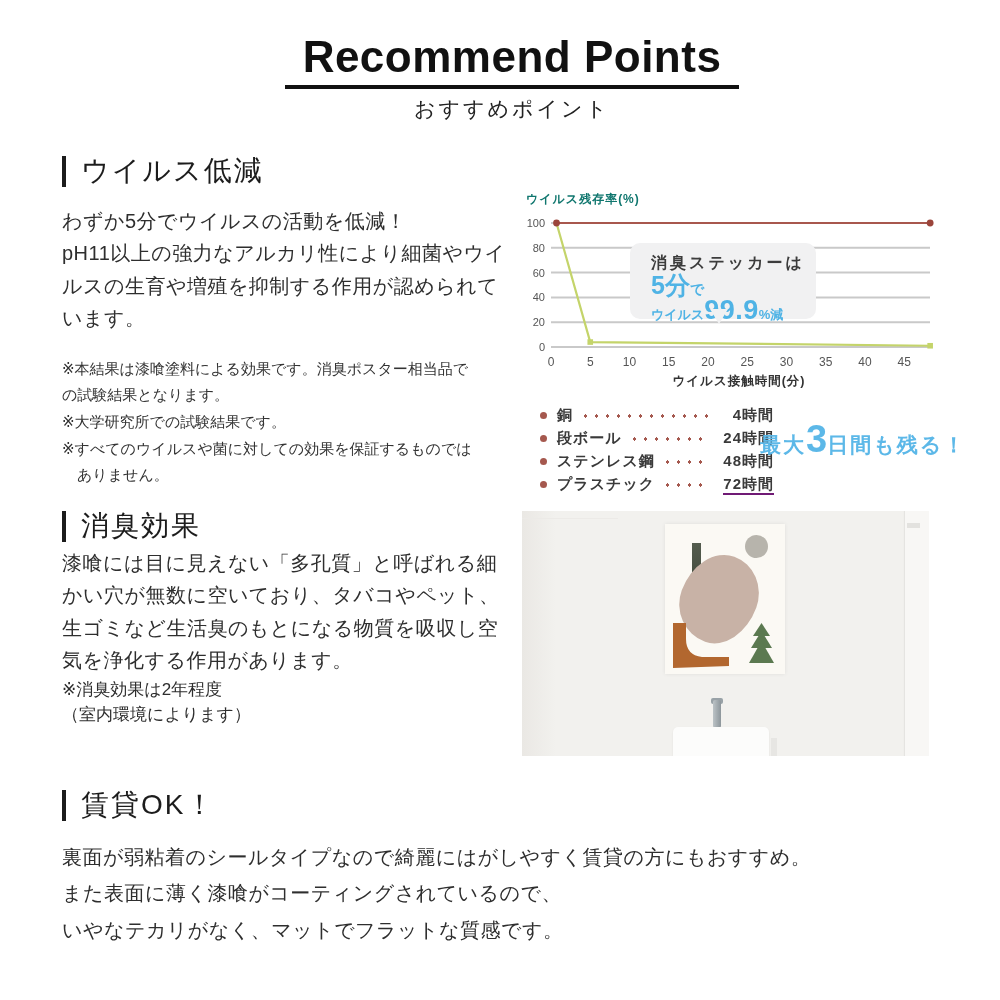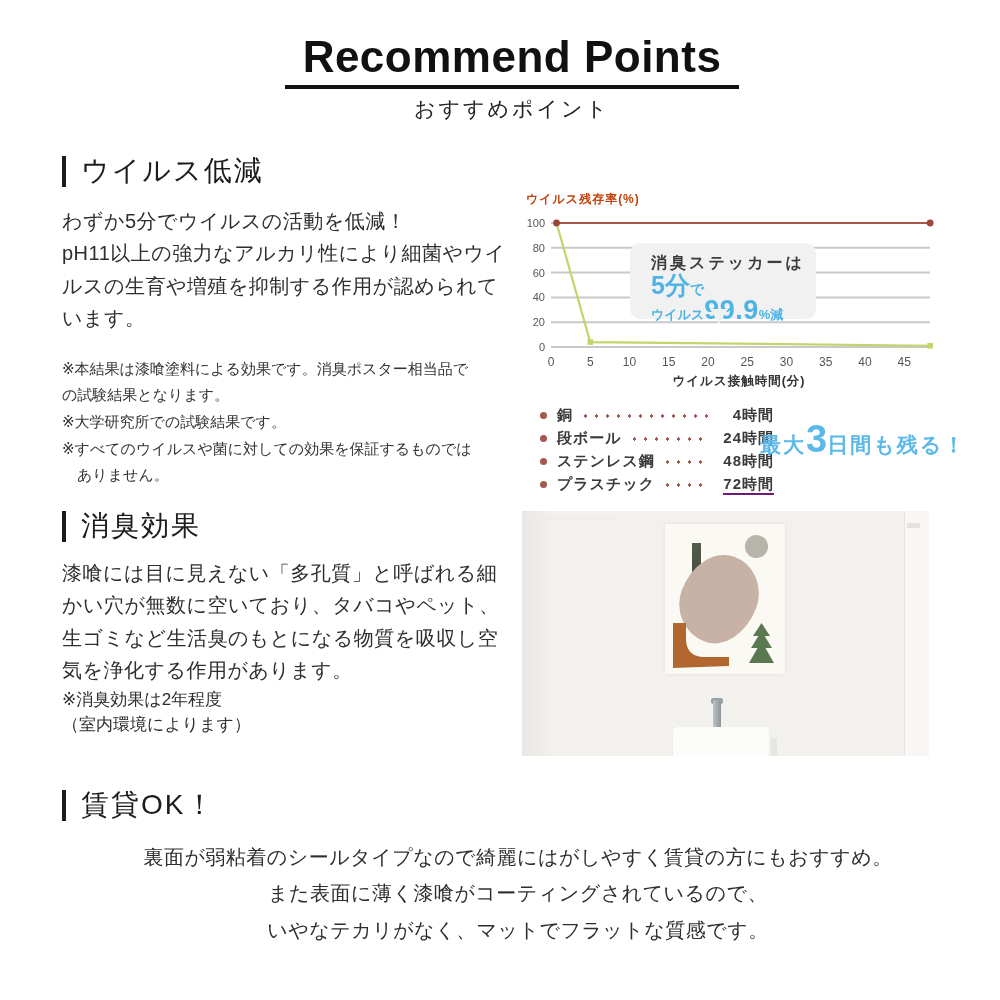--- a/index.html
+++ b/index.html
@@ -19,29 +19,29 @@
   .body-text{margin:0;font-size:20px;line-height:1.62;letter-spacing:.5px;color:#2e2e2e;}
   .body-text .lead{display:block;}
   .notes{font-size:15px;line-height:1.78;color:#333;}
   .hang{padding-left:15px;text-indent:-15px;}
 
   .sec1{left:62px;top:152px;width:452px;}
   .sec1 .body-text{margin-top:15px;}
   .sec1 .notes{margin-top:21px;width:414px;}
 
   .sec2{left:62px;top:507px;width:456px;}
-  .sec2 .body-text{margin-top:12px;}
+  .sec2 .body-text{margin-top:2px;}
   .notes2{font-size:17px;line-height:1.5;color:#2e2e2e;}
 
-  .sec3{left:62px;top:786px;width:912px;text-align:center;}
+  .sec3{left:62px;top:786px;width:912px;}
   .sec3 .body-text{margin-top:15px;line-height:1.82;}
 
   
   .chart{position:absolute;left:524px;top:190px;width:456px;height:208px;}
-  .y-title{position:absolute;top:1px;left:2px;font-size:12px;font-weight:700;letter-spacing:1px;color:#c2410c;}
+  .y-title{position:absolute;top:1px;left:2px;font-size:12px;font-weight:700;letter-spacing:1px;color:#0f766e;}
   .chart svg{position:absolute;left:0;top:18px;}
   .x-title{position:absolute;top:183px;left:0;width:430px;text-align:center;font-size:12.5px;font-weight:700;color:#333;letter-spacing:1px;}
 
   .callout{position:absolute;left:106px;top:53px;width:186px;height:76px;background:#f1f1f2;border-radius:10px;
            box-sizing:border-box;padding:10px 0 0 21px;}
   .callout::after{content:"";position:absolute;left:80px;bottom:-14px;width:0;height:0;
                   border:9px solid transparent;border-top:15px solid #f1f1f2;}
   .co-l1{font-size:16px;font-weight:700;letter-spacing:3px;color:#3c3c3c;line-height:19px;}
   .co-l2{color:#4fb3e5;font-weight:700;line-height:23px;margin-top:2px;}
   .co-l2 .big{font-size:25px;}

